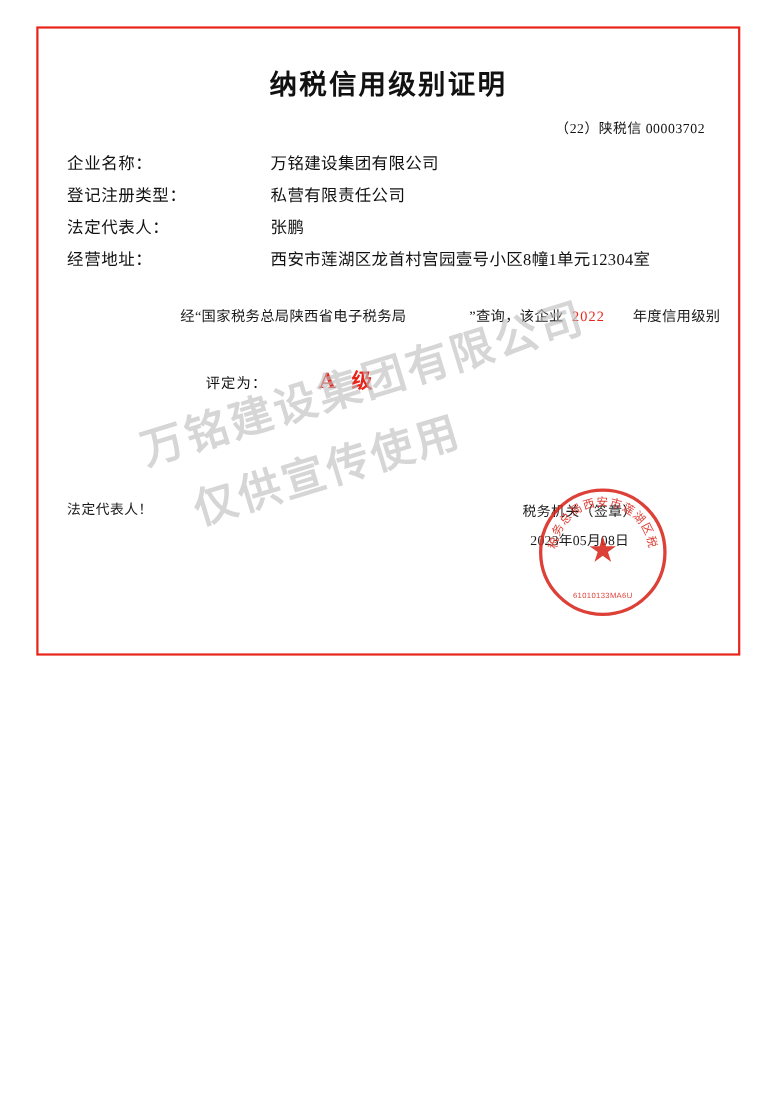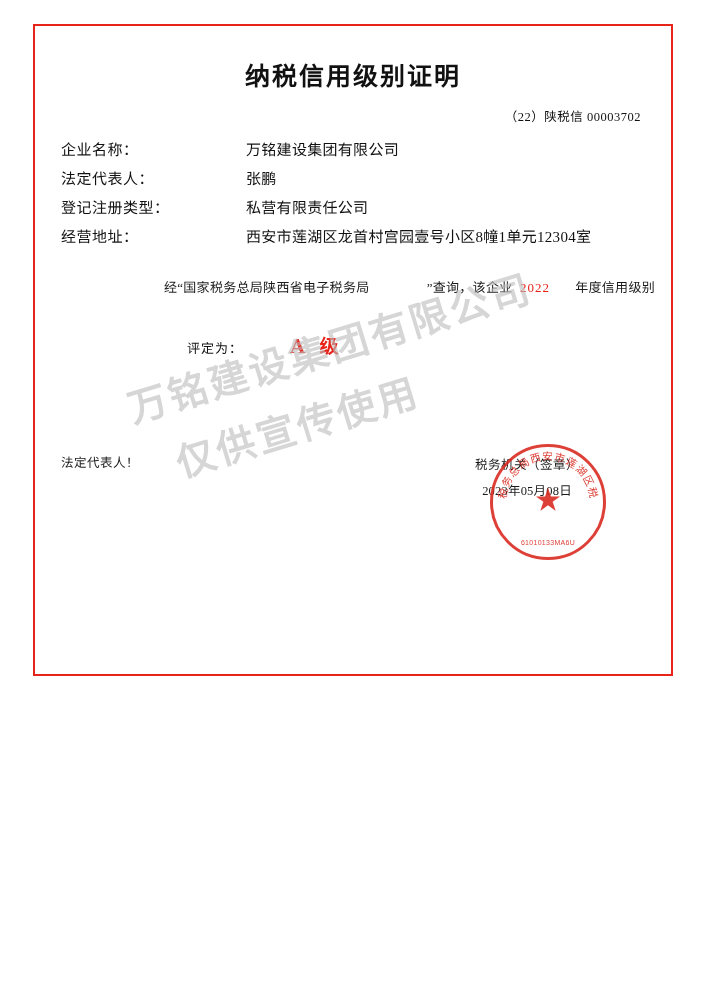--- a/index.html
+++ b/index.html
@@ -15,21 +15,21 @@
     color: #1a1a1a;
     overflow: hidden;
   }
 
   
   .cert-frame {
     position: absolute;
     left: 33px;
     top: 24px;
     width: 640px;
-    height: 652px;
+    height: 572px;
     border: 2px solid #e8231a;
     box-sizing: border-box;
     background: #ffffff;
   }
   .cert-inner {
     position: absolute;
     inset: 0;
     padding: 0;
   }
 
@@ -233,27 +233,27 @@
 
     <div class="fields">
 
       <div class="field-row">
         <span class="field-label wide">企业名称：</span>
         <span class="field-value">万铭建设集团有限公司</span>
       </div>
 
 
       <div class="field-row">
+        <span class="field-label wide">登记注册类型：</span>
+        <span class="field-value">私营有限责任公司</span>
+      </div>
+
+      <div class="field-row">
         <span class="field-label wide">法定代表人：</span>
         <span class="field-value">张鹏</span>
-      </div>
-
-      <div class="field-row">
-        <span class="field-label wide">登记注册类型：</span>
-        <span class="field-value">私营有限责任公司</span>
       </div>
 
       <div class="field-row">
         <span class="field-label wide">经营地址：</span>
         <span class="field-value">西安市莲湖区龙首村宫园壹号小区8幢1单元12304室</span>
       </div>
 
     </div>
 
     <div class="statement">

